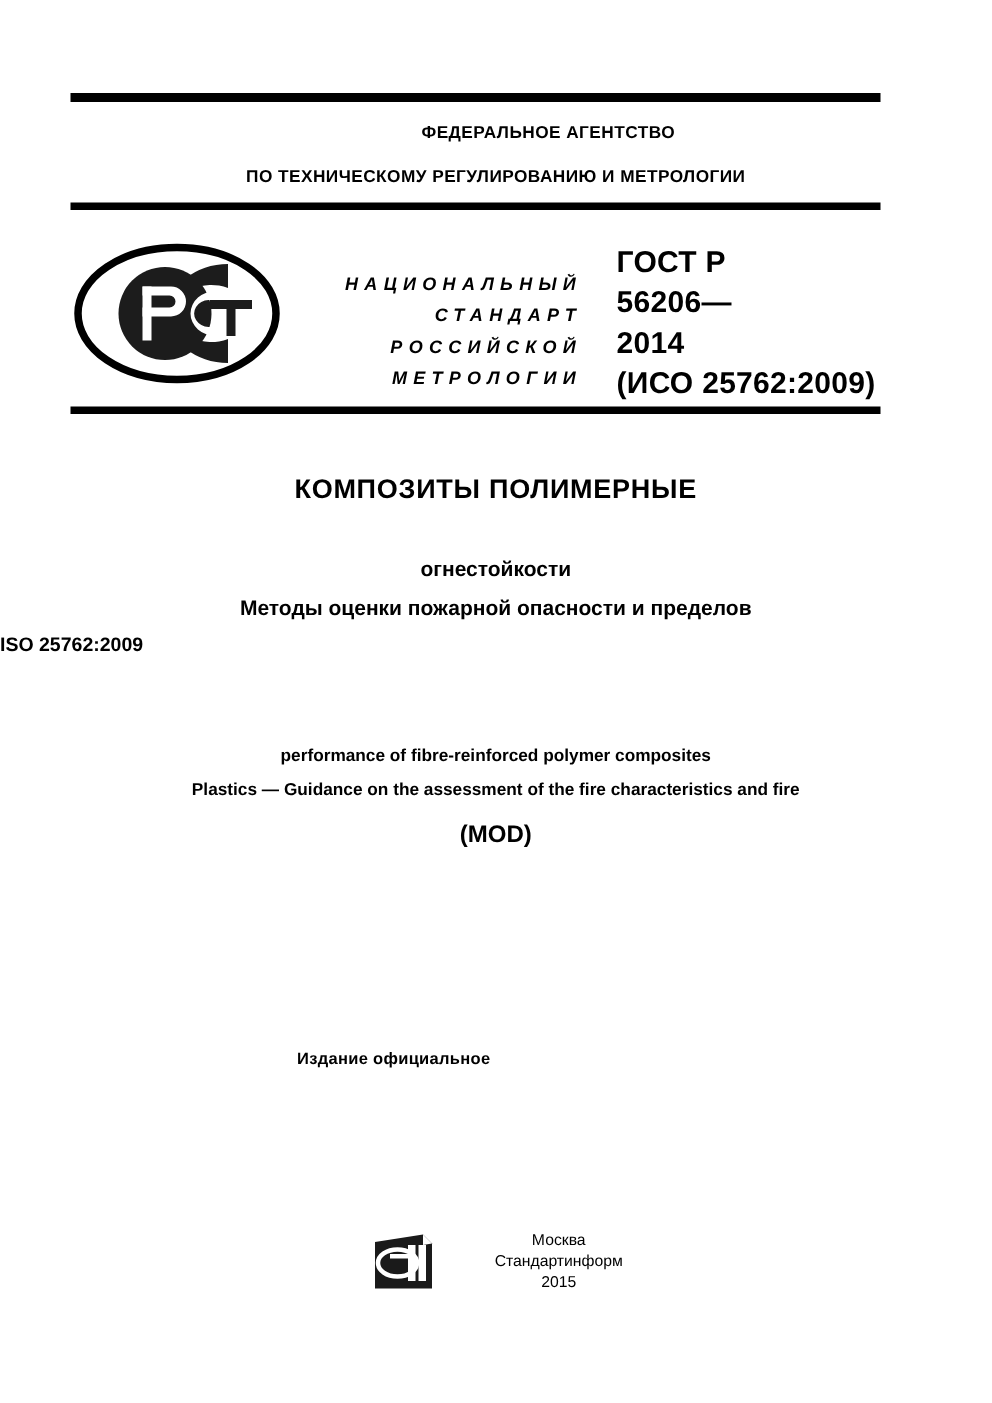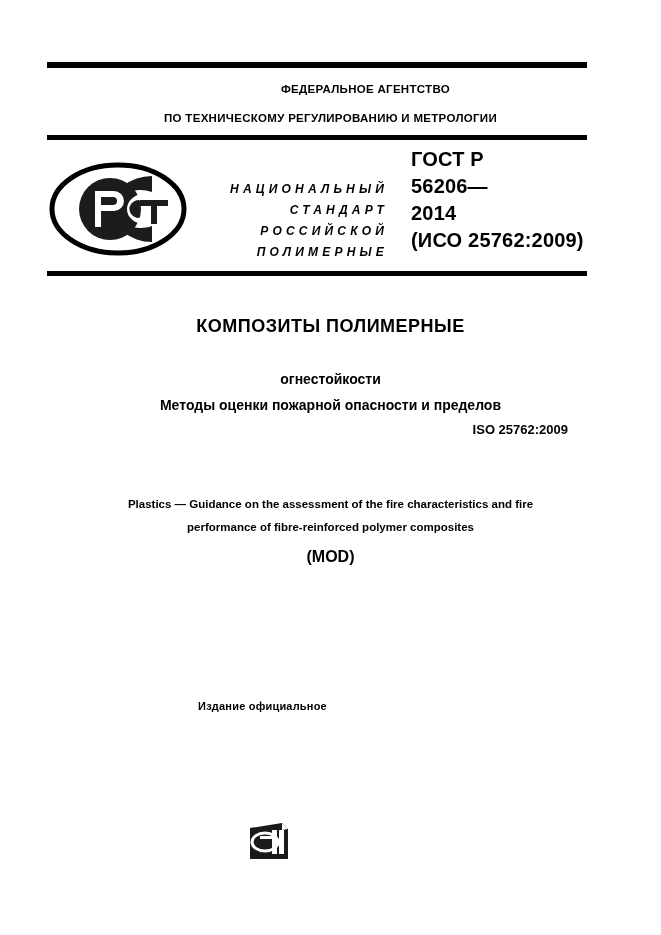--- a/index.html
+++ b/index.html
@@ -68,21 +68,21 @@
     font-size: 12px;
     font-weight: bold;
     letter-spacing: 4.2px;
     line-height: 21px;
     white-space: nowrap;
   }
 
   .gost-block {
     position: absolute;
     left: 411px;
-    top: 146px;
+    top: 162px;
     width: 230px;
   }
   .gost-line {
     font-size: 20px;
     font-weight: bold;
     line-height: 27px;
     letter-spacing: 0.2px;
     white-space: nowrap;
   }
 
@@ -105,21 +105,21 @@
     text-align: center;
     font-size: 14px;
     font-weight: bold;
     line-height: 26px;
   }
   .iso-ref {
     position: absolute;
     left: 0;
     top: 422px;
     width: 568px;
-    text-align: right;
+    text-align: left;
     font-size: 13px;
     font-weight: bold;
   }
 
   .eng-title {
     position: absolute;
     left: 75px;
     top: 493px;
     width: 511px;
     text-align: center;
@@ -210,21 +210,21 @@
         <rect x="92" y="40" width="28" height="6"></rect>
         <rect x="103" y="40" width="6" height="24"></rect>
       </g>
     </svg>
   </div>
 
   <div class="ns-block">
     <div class="ns-line">НАЦИОНАЛЬНЫЙ</div>
     <div class="ns-line">СТАНДАРТ</div>
     <div class="ns-line">РОССИЙСКОЙ</div>
-    <div class="ns-line">ПОЛИМЕРНЫЕ</div>
+    <div class="ns-line">МЕТРОЛОГИИ</div>
   </div>
 
   <div class="gost-block">
     <div class="gost-line">ГОСТ Р</div>
     <div class="gost-line">56206—</div>
     <div class="gost-line">2014</div>
     <div class="gost-line">(ИСО 25762:2009)</div>
   </div>
 
   <div class="rule rule-bottom"></div>
@@ -232,34 +232,39 @@
   <div class="main-title">КОМПОЗИТЫ ПОЛИМЕРНЫЕ</div>
 
   <div class="subtitle">
     <div>огнестойкости</div>
     <div>Методы оценки пожарной опасности и пределов</div>
   </div>
 
   <div class="iso-ref">ISO 25762:2009</div>
 
   <div class="eng-title">
+    <div>performance of fibre-reinforced polymer composites</div>
     <div>Plastics — Guidance on the assessment of the fire characteristics and fire</div>
-    <div>performance of fibre-reinforced polymer composites</div>
   </div>
 
   <div class="mod-note">(MOD)</div>
 
   <div class="official-note">Издание официальное</div>
 
   <div class="publisher">
     <div class="publisher-logo">
       <svg viewBox="0 0 42 38" xmlns="http://www.w3.org/2000/svg">
         <path d="M 2 6 L 34 1 L 40 7 L 40 37 L 2 37 Z" fill="#1a1a1a"></path>
         <path d="M 34 1 L 40 7 L 34 8 Z" fill="#ffffff"></path>
         <ellipse cx="17" cy="20" rx="13" ry="9" fill="none" stroke="#ffffff" stroke-width="3"></ellipse>
         <rect x="24" y="8" width="5" height="24" fill="#ffffff"></rect>
         <rect x="31" y="8" width="5" height="24" fill="#ffffff"></rect>
         <rect x="12" y="14" width="14" height="3" fill="#ffffff"></rect>
       </svg>
     </div>
+    <div class="publisher-text">
+      <div>Москва</div>
+      <div>Стандартинформ</div>
+      <div>2015</div>
+    </div>
   </div>
 
 </div>
 
 </body></html>

